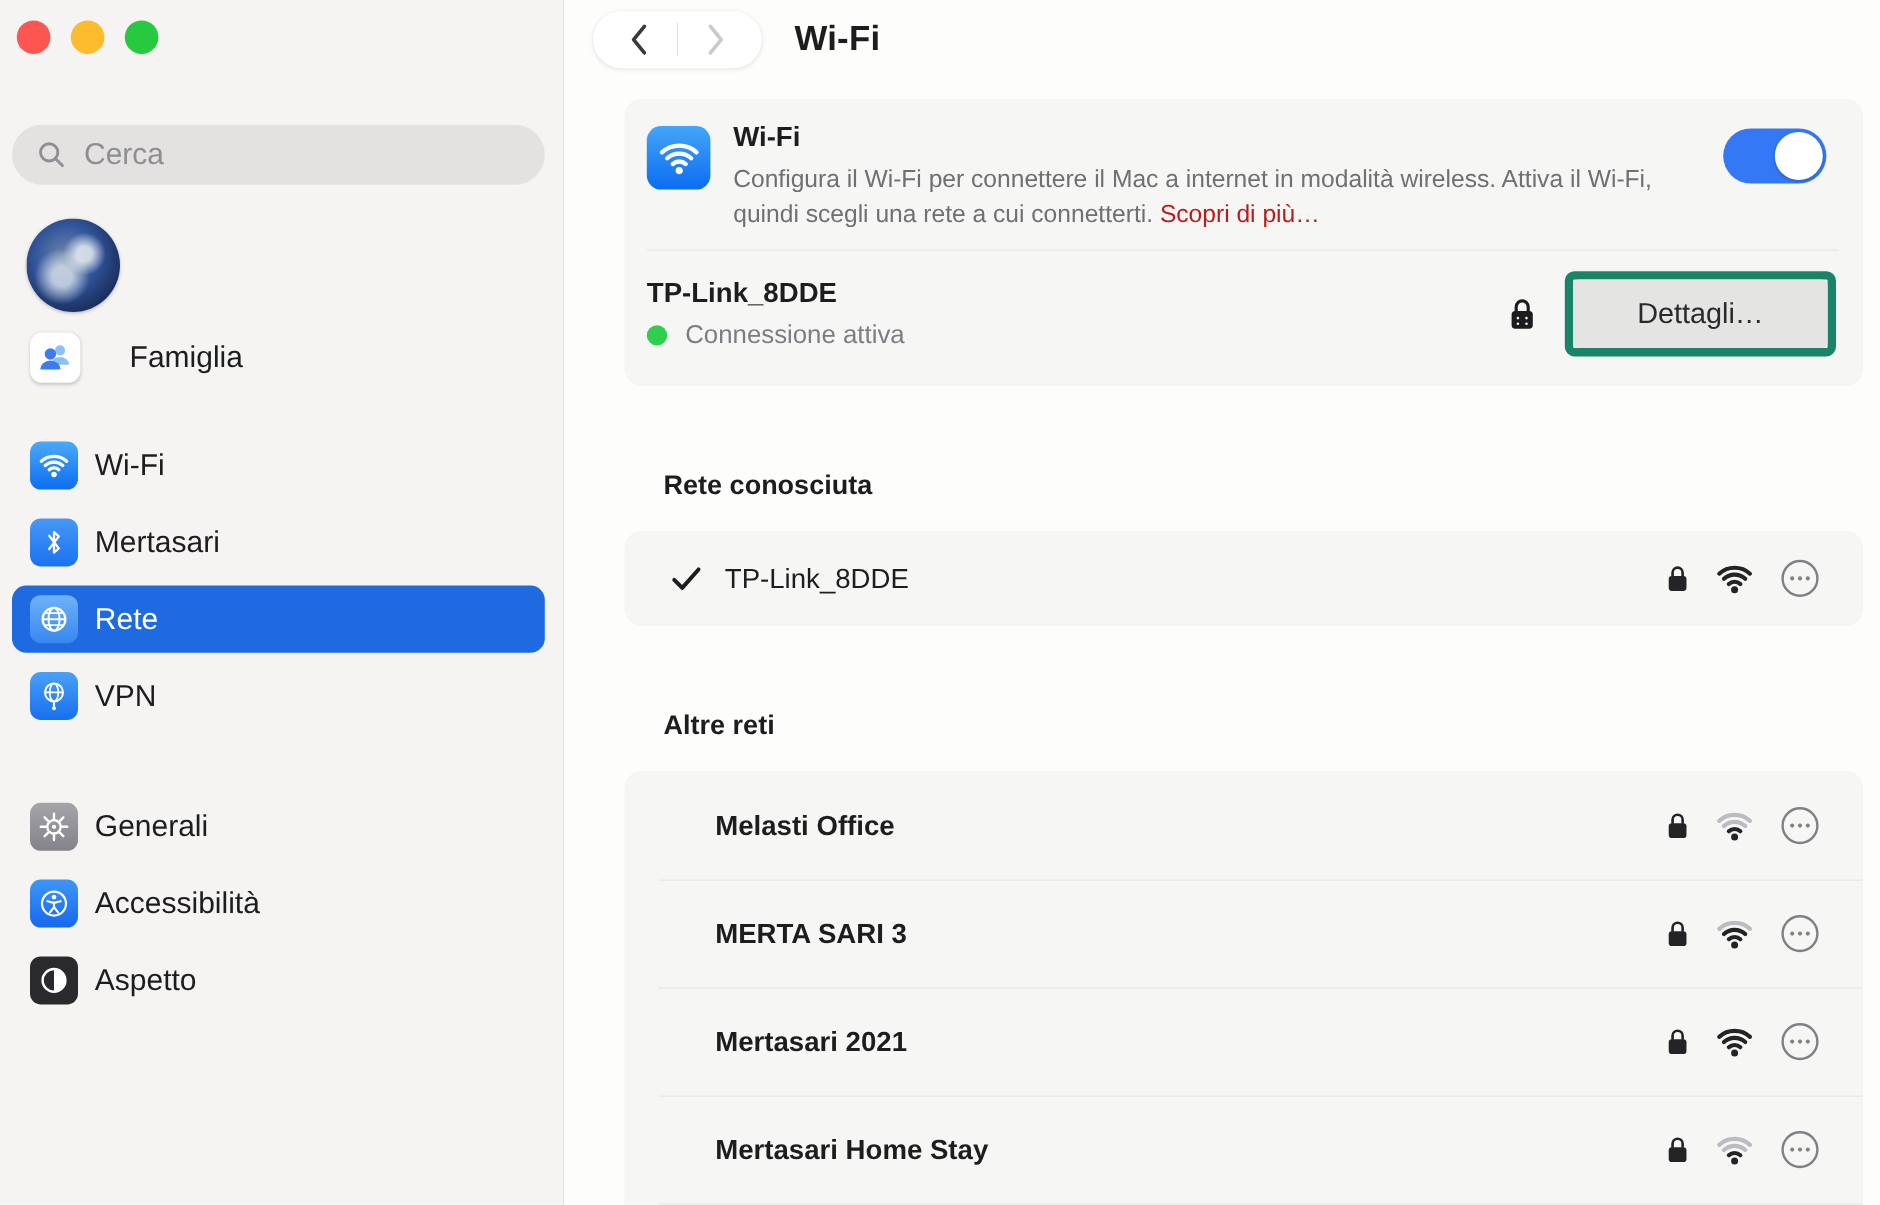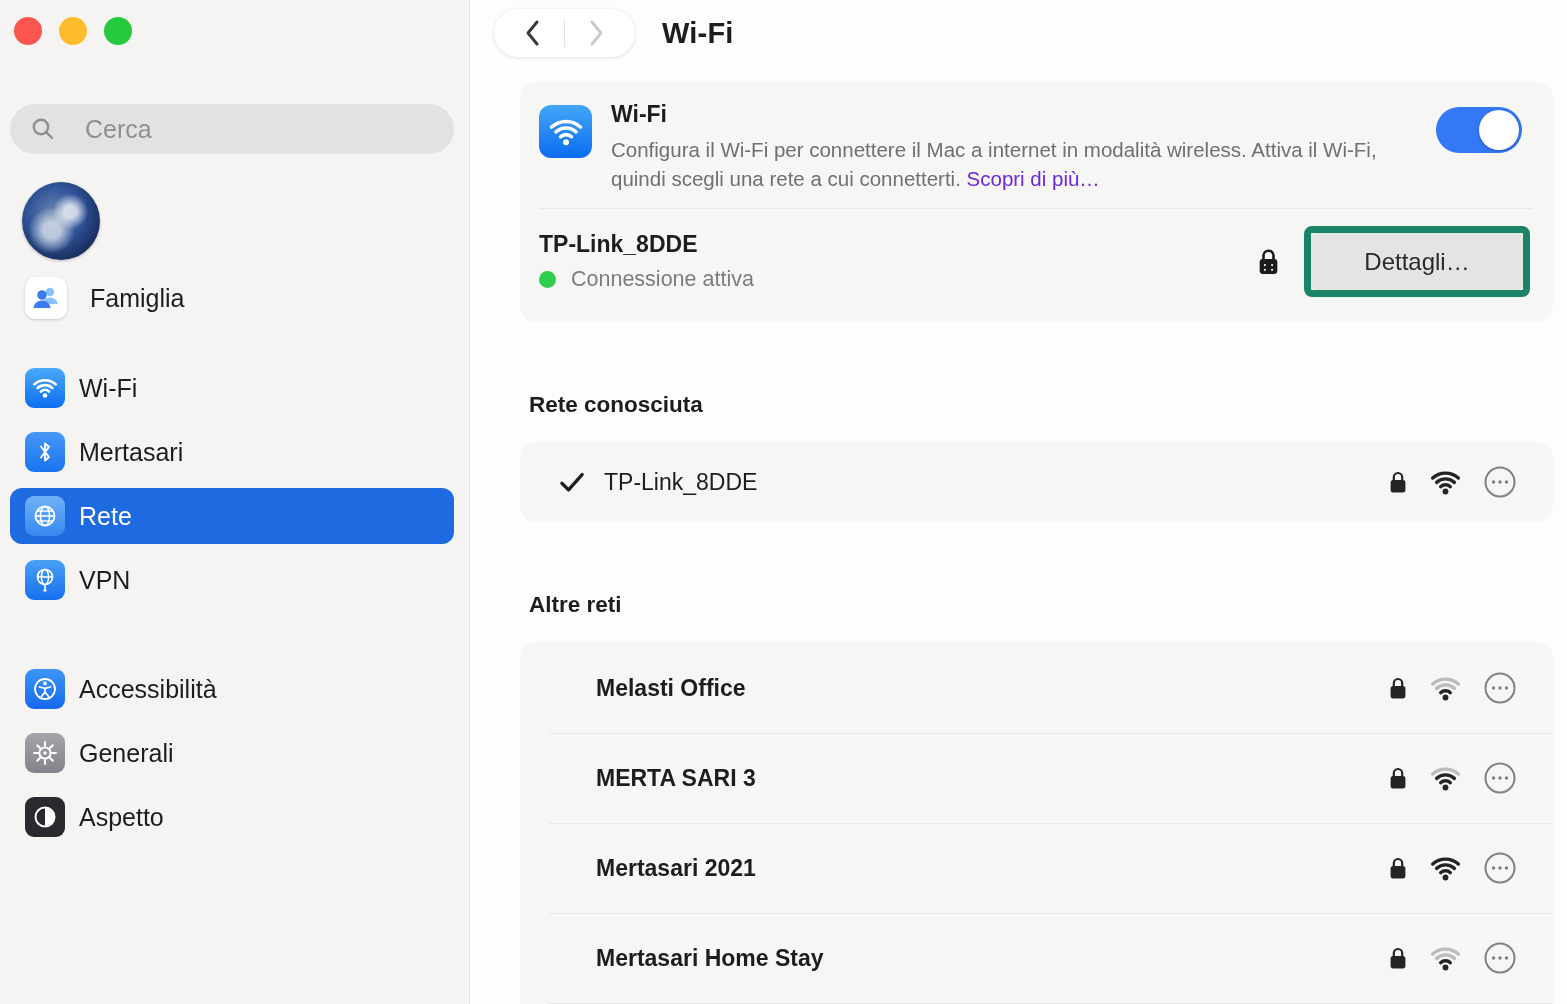--- a/index.html
+++ b/index.html
@@ -21,34 +21,34 @@
   }
   .traffic { display:flex; gap:17px; margin-left:14px; }
   .traffic span { width:28px; height:28px; border-radius:50%; display:block; }
   .tl-red { background:#fd5650; }
   .tl-yellow { background:#fdbc2e; }
   .tl-green { background:#27c93f; }
 
   .search {
     margin:59px 15px 0 10px; height:50px;
     background:#e3e2e1; border-radius:25px;
-    display:flex; align-items:center; padding-left:20px; gap:29px;
+    display:flex; align-items:center; padding-left:20px; gap:14px;
   }
   .search .ph { color:#8e8e93; font-size:25px; }
 
   .avatar {
     width:78px; height:78px; border-radius:50%; margin:28px 0 0 22px;
     background:
       radial-gradient(circle at 62% 38%, rgba(255,255,255,0.75) 0 9%, rgba(255,255,255,0) 26%),
       radial-gradient(circle at 38% 62%, rgba(220,228,235,0.8) 0 12%, rgba(255,255,255,0) 34%),
       radial-gradient(circle at 42% 40%, #6d87a8 0%, #32559c 40%, #162a56 78%, #0b1733 100%);
     box-shadow:0 1px 3px rgba(0,0,0,0.25);
   }
 
-  .famiglia { display:flex; align-items:center; gap:23px; margin:17px 0 0 25px; }
+  .famiglia { display:flex; align-items:center; gap:41px; margin:17px 0 0 25px; }
   .fam-icon {
     width:42px; height:42px; background:#ffffff; border-radius:10px;
     box-shadow:0 1px 3px rgba(0,0,0,0.18);
     display:flex; align-items:center; justify-content:center;
   }
   .fam-label { font-size:25px; }
 
   .update-row { display:flex; margin:49px 30px 0 24px; align-items:flex-start; }
   .update-label { font-size:25px; line-height:33px; width:250px; }
   .badge {
@@ -102,21 +102,21 @@
   .wifi-card { padding:16px 20px 0 18px; }
   .wifi-row1 { display:flex; align-items:flex-start; }
   .big-wifi {
     width:53px; height:53px; border-radius:12px; margin-top:6px;
     background:linear-gradient(180deg,#43a6f8,#0b6cf0);
     display:flex; align-items:center; justify-content:center; flex:none;
   }
   .wifi-text { margin-left:19px; flex:1; }
   .wifi-title { font-size:23px; font-weight:600; margin-top:2px; }
   .wifi-desc { font-size:20.5px; line-height:29px; color:#6f6f74; margin-top:7px; max-width:830px; }
-  .link { color:#6d28d9; }
+  .link { color:#b91c1c; }
   .toggle {
     width:86px; height:46px; border-radius:23px; background:#c9c9cd;
     position:relative; flex:none; margin-top:8px; margin-right:10px;
   }
   .toggle.on { background:#3478f6; }
   .toggle .knob {
     position:absolute; top:3px; left:3px; width:40px; height:40px;
     background:#fff; border-radius:20px; box-shadow:0 1px 3px rgba(0,0,0,0.25);
     transition:left .15s;
   }
@@ -134,21 +134,21 @@
     border:7px solid #1a8469; border-radius:8px; padding:0;
     margin-right:2px;
   }
   .dettagli-btn {
     width:212px; height:57px; background:#e4e4e2; border-radius:5px;
     font-size:24px; color:#2a2a2c;
     display:flex; align-items:center; justify-content:center;
     border:none; font-family:"Liberation Sans", sans-serif;
   }
 
-  .section-title { font-size:22.5px; font-weight:bold; margin:71px 0 0 8px; }
+  .section-title { font-size:22.5px; font-weight:bold; margin:71px 0 0 32px; }
 
   .known-card { margin-top:25px; height:78px; display:flex; align-items:center; padding:0 35px 0 38px; }
   .known-name { font-size:23px; margin-left:19px; }
   .row-icons { margin-left:auto; display:flex; align-items:center; gap:21px; }
 
   .other-card { margin-top:25px; padding-bottom:4px; overflow:hidden; }
   .net-row { height:90px; display:flex; align-items:center; padding:0 35px 0 75px; position:relative; }
   .net-row + .net-row::before, .net-stub::before {
     content:""; position:absolute; top:0; left:28px; right:0; height:1px; background:#e7e7e5;
   }
@@ -238,50 +238,50 @@
           <line x1="6.5" y1="11" x2="21.5" y2="11" stroke="#fff" stroke-width="1.5"></line>
           <line x1="14" y1="18.5" x2="14" y2="23" stroke="#fff" stroke-width="1.7"></line>
           <circle cx="14" cy="24.2" r="1.6" fill="#fff"></circle>
         </svg>
       </span>
       <span>VPN</span>
     </div>
 
 
     <div class="nav-gap"></div>
-
-    <div class="nav-item">
-      <span class="app-icon ic-acc-bg">
-        <svg width="28" height="28" viewBox="0 0 28 28">
-          <circle cx="14" cy="14" r="10" fill="none" stroke="#fff" stroke-width="1.8"></circle>
-          <circle cx="14" cy="8.6" r="2" fill="#fff"></circle>
-          <path d="M8.5 12 L14 13.4 L19.5 12 M14 13.4 L14 17 L10.5 21.5 M14 17 L17.5 21.5" fill="none" stroke="#fff" stroke-width="1.8" stroke-linecap="round" stroke-linejoin="round"></path>
-        </svg>
-      </span>
-      <span>Accessibilità</span>
-    </div>
 
     <div class="nav-item">
       <span class="app-icon ic-gen-bg">
         <svg width="28" height="28" viewBox="0 0 28 28">
           <g stroke="#fff" stroke-width="2" stroke-linecap="round">
             <line x1="14" y1="3" x2="14" y2="7"></line>
               <line x1="14" y1="21" x2="14" y2="25"></line>
             <line x1="3" y1="14" x2="7" y2="14"></line>
               <line x1="21" y1="14" x2="25" y2="14"></line>
             <line x1="6.2" y1="6.2" x2="9" y2="9"></line>
               <line x1="19" y1="19" x2="21.8" y2="21.8"></line>
             <line x1="6.2" y1="21.8" x2="9" y2="19"></line>
               <line x1="19" y1="9" x2="21.8" y2="6.2"></line>
           </g>
           <circle cx="14" cy="14" r="5.6" fill="none" stroke="#fff" stroke-width="2"></circle>
           <circle cx="14" cy="14" r="1.8" fill="#fff"></circle>
         </svg>
       </span>
       <span>Generali</span>
+    </div>
+
+    <div class="nav-item">
+      <span class="app-icon ic-acc-bg">
+        <svg width="28" height="28" viewBox="0 0 28 28">
+          <circle cx="14" cy="14" r="10" fill="none" stroke="#fff" stroke-width="1.8"></circle>
+          <circle cx="14" cy="8.6" r="2" fill="#fff"></circle>
+          <path d="M8.5 12 L14 13.4 L19.5 12 M14 13.4 L14 17 L10.5 21.5 M14 17 L17.5 21.5" fill="none" stroke="#fff" stroke-width="1.8" stroke-linecap="round" stroke-linejoin="round"></path>
+        </svg>
+      </span>
+      <span>Accessibilità</span>
     </div>
 
     <div class="nav-item">
       <span class="app-icon ic-asp-bg">
         <svg width="28" height="28" viewBox="0 0 28 28">
           <circle cx="14" cy="14" r="9.5" fill="none" stroke="#fff" stroke-width="2"></circle>
           <path d="M14 4.5 a9.5 9.5 0 0 1 0 19 z" fill="#fff"></path>
         </svg>
       </span>
       <span>Aspetto</span>

